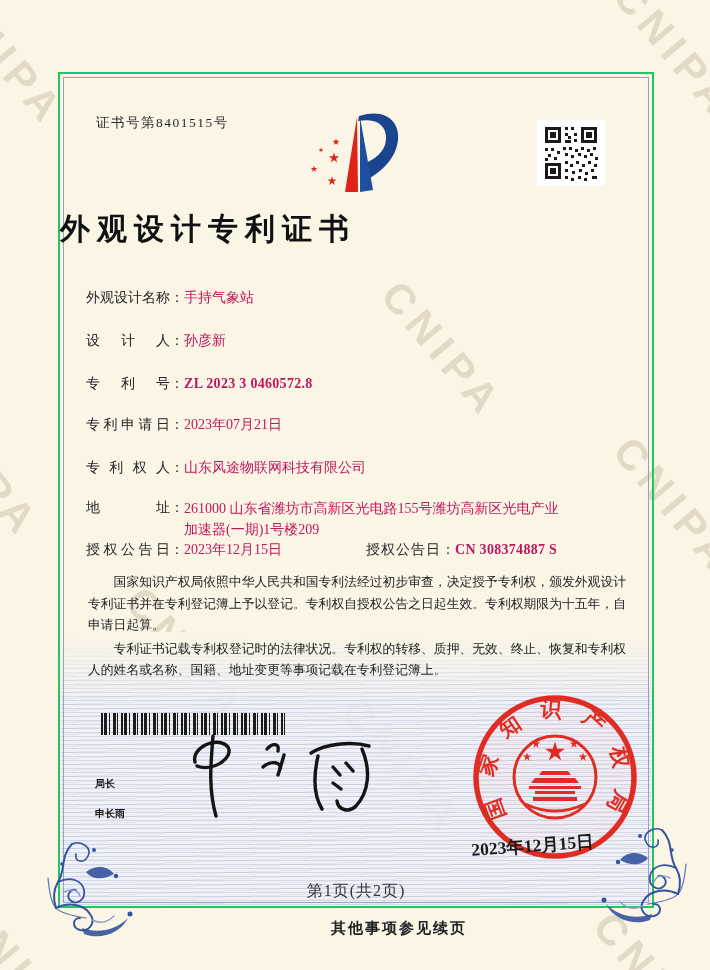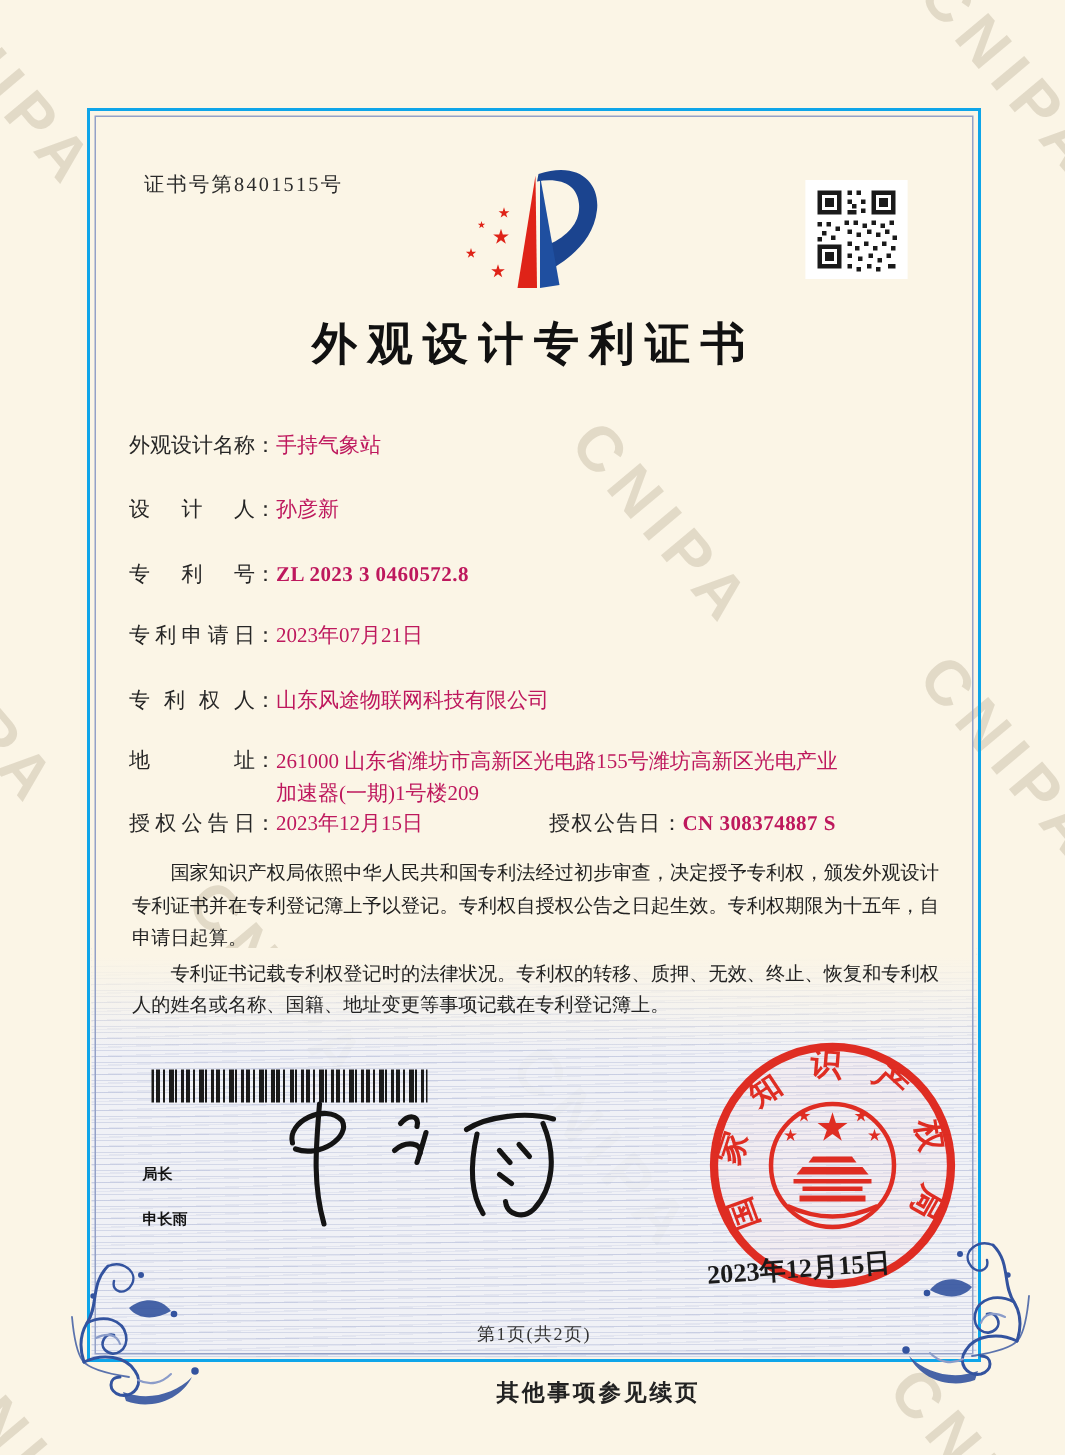--- a/index.html
+++ b/index.html
@@ -14,21 +14,21 @@
     position:absolute;
     font-family:"Liberation Sans", sans-serif;
     font-weight:700;font-size:42px;letter-spacing:7px;
     color:rgba(168,157,128,.30);
     transform:rotate(50deg);transform-origin:left top;
     white-space:nowrap;pointer-events:none;user-select:none;
   }
   
   .cert{
     position:absolute;left:58px;top:72px;width:592px;height:832px;
-    border:2px solid #0ea5e9;background:transparent;
+    border:2px solid #22c55e;background:transparent;
   }
   .cert-inner-line{
     position:absolute;inset:3px;border:1px solid #94a1c7;pointer-events:none;
   }
   
   .band{
     position:absolute;left:1px;right:1px;bottom:1px;top:558px;
     background-color:rgba(238,240,248,.88);
     background-image:
       repeating-linear-gradient(180deg, rgba(108,124,182,.22) 0 1px, rgba(255,255,255,0) 1px 4px),
@@ -36,21 +36,21 @@
   }
   .band::before{
     content:'';position:absolute;left:0;right:0;top:0;height:70px;
     background:linear-gradient(#fbf5e6 8%, rgba(251,245,230,0));
   }
   
   .cert-no{position:absolute;left:36px;top:40px;font-size:13.5px;letter-spacing:1.5px;color:#2b2b2b;}
   .logo{position:absolute;left:239px;top:26px;}
   .qr-wrap{position:absolute;left:477px;top:46px;width:68px;height:66px;background:#fff;}
   .title{
-    position:absolute;left:0;top:135px;width:100%;text-align:center;
+    position:absolute;left:0;top:135px;width:100%;
     font-size:30px;font-weight:700;letter-spacing:7px;color:#111;
   }
   
   .frow{position:absolute;left:26px;display:flex;align-items:flex-start;font-size:14px;line-height:20px;}
   .flabel{
     display:inline-block;width:84px;
     text-align:justify;text-align-last:justify;
     color:#262626;flex:0 0 84px;
   }
   .fcolon{display:inline-block;width:14px;color:#262626;}
@@ -67,21 +67,21 @@
     background:repeating-linear-gradient(90deg,
       #1a1a1a 0 2px, transparent 2px 3px,
       #1a1a1a 3px 6px, transparent 6px 8px,
       #1a1a1a 8px 9px, transparent 9px 12px,
       #1a1a1a 12px 15px, transparent 15px 16px,
       #1a1a1a 16px 17px, transparent 17px 20px);
   }
   .director{position:absolute;left:35px;top:695px;font-family:"Liberation Sans",sans-serif;font-size:10px;font-weight:600;color:#141414;line-height:30px;}
   .signature{position:absolute;left:123px;top:648px;}
   .seal{position:absolute;left:399px;top:617px;}
-  .page-footer{position:absolute;left:0;top:807px;width:100%;text-align:center;font-size:12px;color:#333;letter-spacing:1px;}
+  .page-footer{position:absolute;left:0;top:807px;width:100%;text-align:center;font-size:16px;color:#333;letter-spacing:1px;}
   
   .note{position:absolute;left:0;top:919px;width:710px;text-align:center;font-size:15px;font-weight:600;letter-spacing:2px;color:#222;margin-left:44px;}
   .flourish{position:absolute;pointer-events:none;}
   .flourish.left{left:42px;top:842px;}
   .flourish.right{left:592px;top:828px;}
 </style>
 </head>
 <body>
 
 <div>

